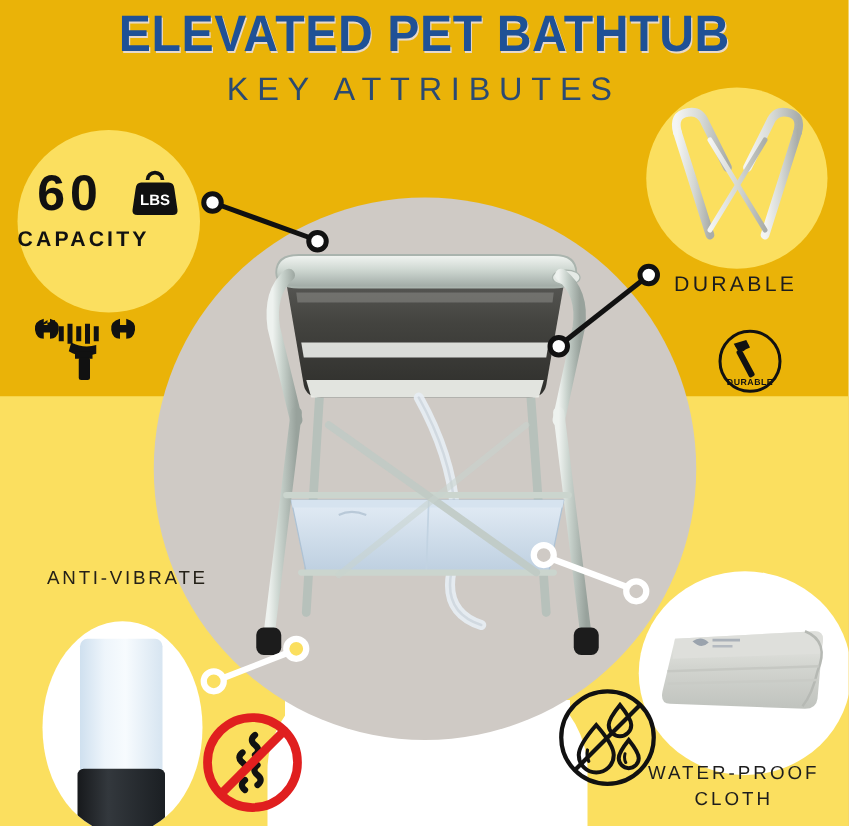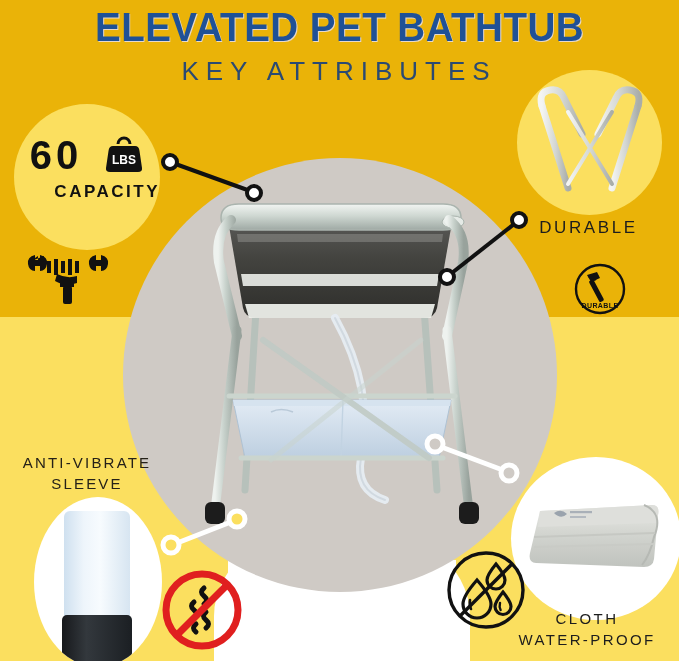--- a/index.html
+++ b/index.html
@@ -121,21 +121,21 @@
   .capacity-weight-icon {
     position: relative;
     width: 40px;
     height: 40px;
   }
   .capacity-label {
     position: absolute;
     left: 14px;
     top: 182px;
     width: 146px;
-    text-align: right;
+    text-align: left;
     font-size: 17px;
     font-weight: bold;
     letter-spacing: 2.5px;
     color: #111111;
     font-family: "Liberation Sans", sans-serif;
   }
   .assembly-icon {
     position: absolute;
     left: 27px;
     top: 252px;
@@ -176,21 +176,21 @@
     position: absolute;
     left: 574px;
     top: 263px;
     width: 52px;
     height: 52px;
   }
 
   
   .antivib-text {
     position: absolute;
-    left: 1px;
+    left: 16px;
     top: 452px;
     width: 172px;
     text-align: center;
     font-size: 15px;
     letter-spacing: 2.2px;
     line-height: 21px;
     color: #252118;
     font-family: "Liberation Sans", sans-serif;
   }
   .sleeve-disc {
@@ -439,21 +439,20 @@
   <svg class="durable-stamp" viewBox="0 0 52 52">
     <circle cx="26" cy="26" r="24" fill="none" stroke="#111111" stroke-width="2.4"></circle>
     <path d="M14 14 q5 -5 11 -1 l-4 5 z" fill="#111111"></path>
     <path d="M13 12 l10 -3 3 6 -9 4 z" fill="#111111"></path>
     <rect x="20" y="16" width="5" height="24" rx="1.5" fill="#111111" transform="rotate(-28 22 28)"></rect>
     <text x="26" y="45" font-family="'Liberation Sans',sans-serif" font-size="7" font-weight="bold" fill="#111111" text-anchor="middle" letter-spacing="0.4">DURABLE</text>
   </svg>
 
   <div class="antivib-text">
     <div>ANTI-VIBRATE</div>
-    <div>SLEEVE</div>
   </div>
   <div class="sleeve-disc">
     <div class="sleeve-photo">
       <div class="sleeve-tube"></div>
       <div class="sleeve-foot"></div>
     </div>
   </div>
   <svg class="novib-icon" viewBox="0 0 84 84">
     <g stroke="#111111" stroke-width="5" fill="none" stroke-linecap="round">
       <path d="M44 20 q-5 4 0 8 q5 4 0 8"></path>
@@ -478,22 +477,22 @@
       <path d="M16 14 L128 8 Q136 8 134 18 L132 26 L14 30 Z" fill="#dedfdb"></path>
       <path d="M120 8 Q140 16 130 40 Q126 58 118 68" fill="none" stroke="#b6b9b4" stroke-width="2"></path>
       <line x1="10" y1="40" x2="131" y2="36" stroke="#c6c8c3" stroke-width="2"></line>
       <line x1="10" y1="50" x2="130" y2="47" stroke="#c9cbc6" stroke-width="2"></line>
       <path d="M30 16 q7 -5 13 1 q-6 6 -13 -1 Z" fill="#9aa3ad"></path>
       <rect x="46" y="14" width="22" height="2.2" fill="#a9b0b8"></rect>
       <rect x="46" y="19" width="16" height="2" fill="#b3b9c0"></rect>
     </svg>
   </div>
   <div class="waterproof-text">
+    <div>WATER-PROOF</div>
     <div>CLOTH</div>
-    <div>WATER-PROOF</div>
   </div>
   <svg class="nowater-icon" viewBox="0 0 84 84">
     <circle cx="42" cy="42" r="37" fill="none" stroke="#111111" stroke-width="3.4"></circle>
     <path d="M33 32 q14 16 14 24 a14 14 0 0 1 -28 0 q0 -8 14 -24 Z" fill="none" stroke="#111111" stroke-width="3.2"></path>
     <path d="M26 52 q-1 5 1 9" fill="none" stroke="#111111" stroke-width="2.6" stroke-linecap="round"></path>
     <path d="M52 16 q9 11 9 16 a9 9 0 0 1 -18 0 q0 -5 9 -16 Z" fill="none" stroke="#111111" stroke-width="3.2"></path>
     <path d="M59 44 q8 10 8 14.5 a8 8 0 0 1 -16 0 q0 -4.5 8 -14.5 Z" fill="none" stroke="#111111" stroke-width="3.2"></path>
     <path d="M56 55 q-1 4 0.6 7" fill="none" stroke="#111111" stroke-width="2.4" stroke-linecap="round"></path>
     <line x1="16" y1="68" x2="68" y2="16" stroke="#111111" stroke-width="3.4"></line>
   </svg>

